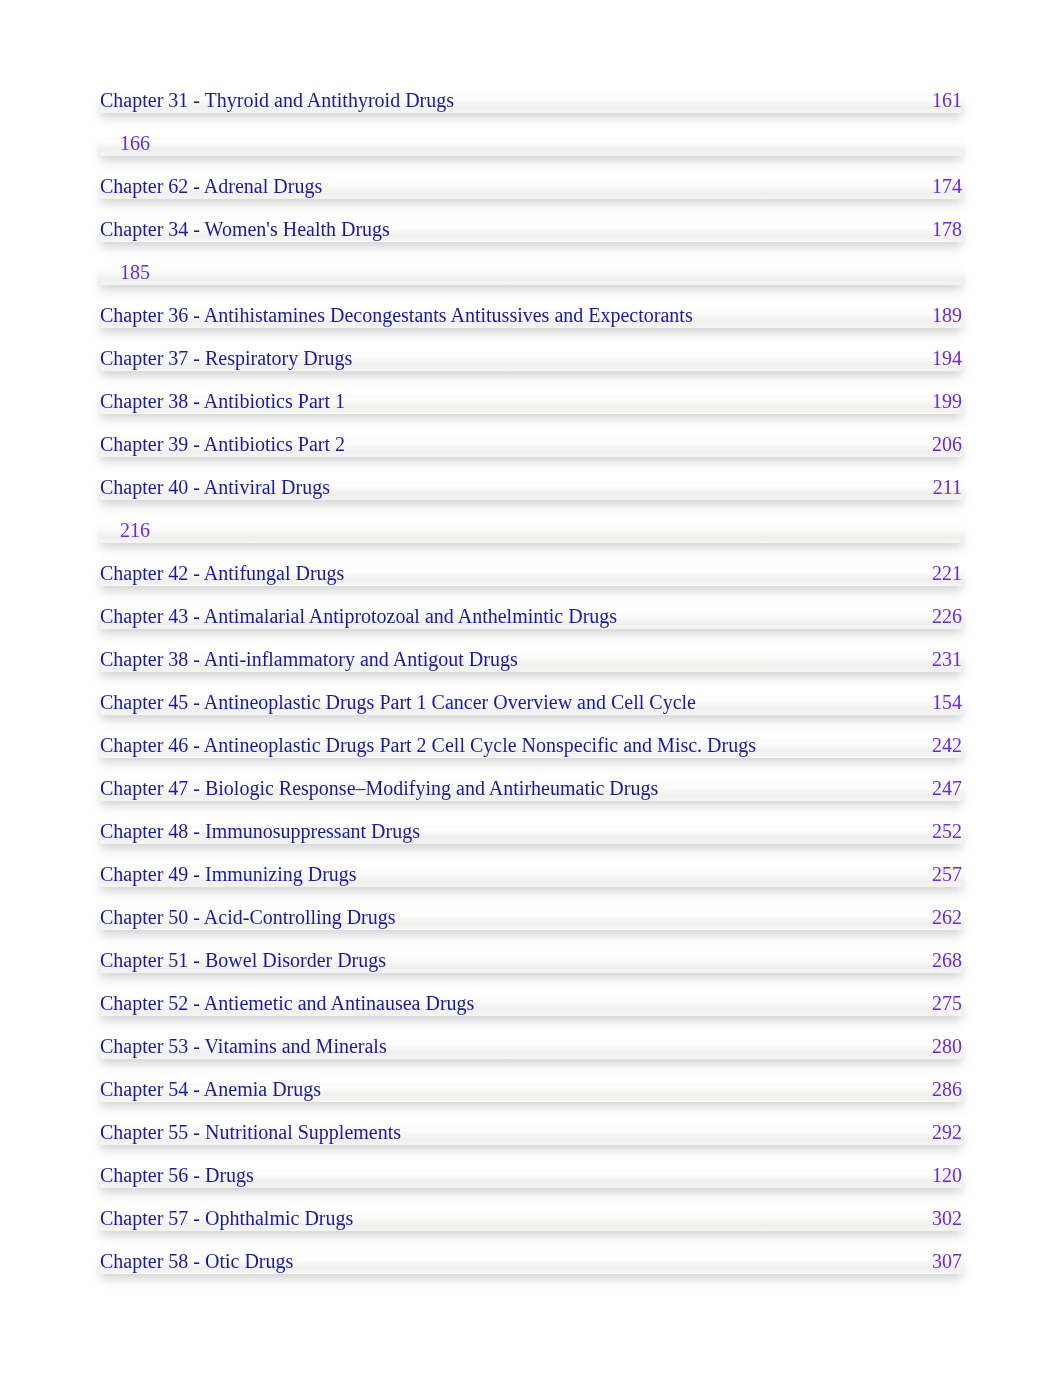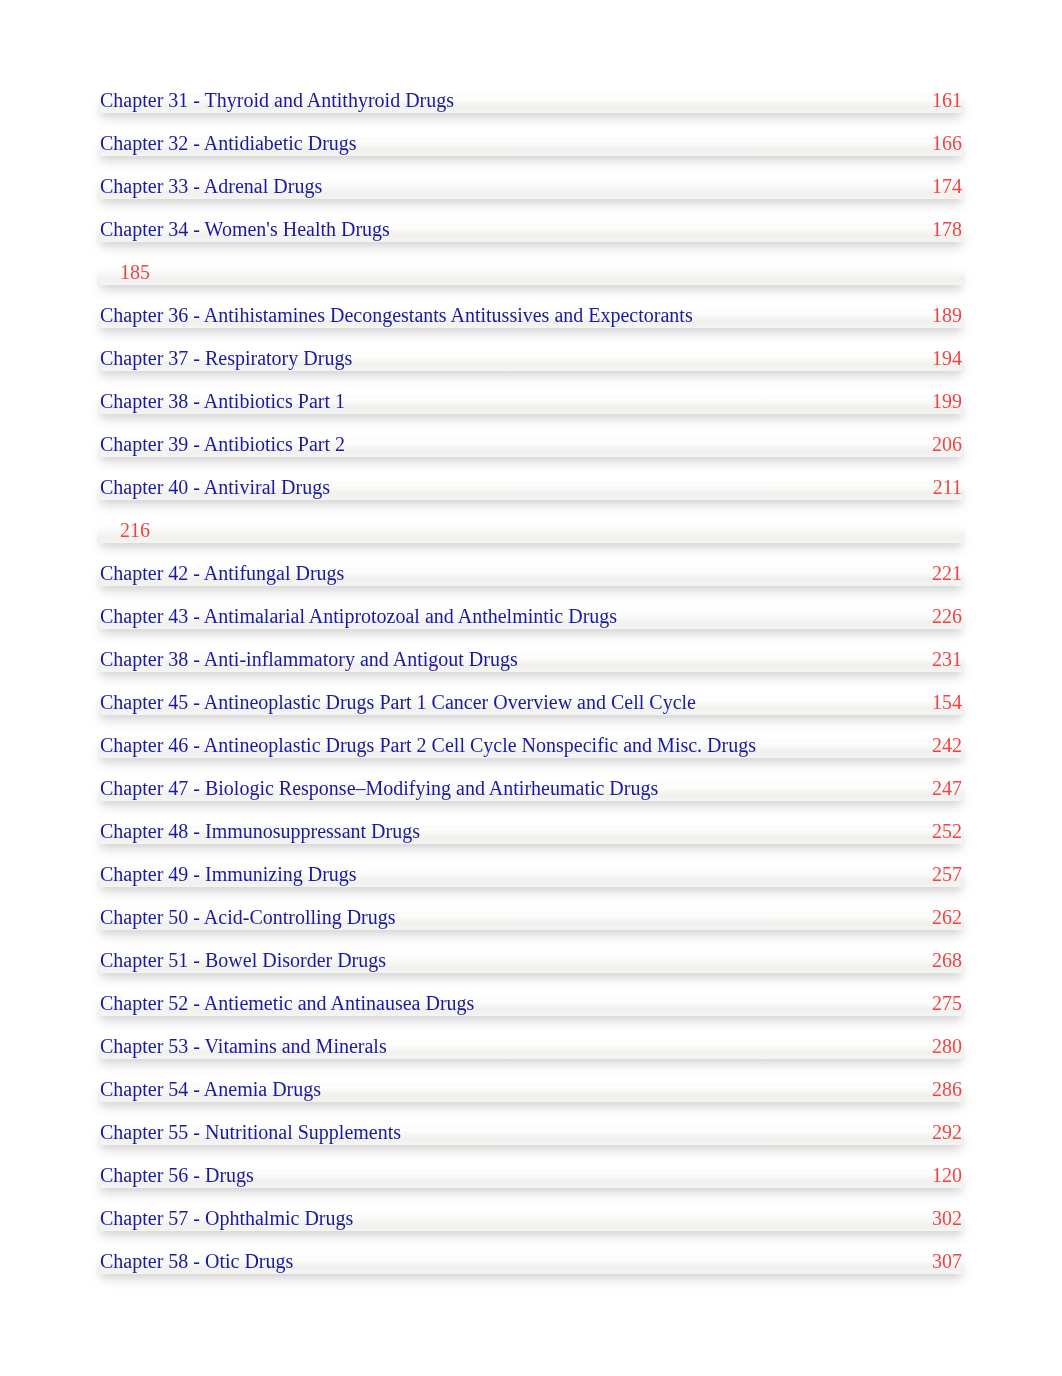--- a/index.html
+++ b/index.html
@@ -28,21 +28,21 @@
       color: #1a1a9e;
       font-size: 20px;
       line-height: 1.5;
       position: relative;
       z-index: 2;
     }
     .entry-title.multiline {
       flex: 1;
     }
     .entry-page {
-      color: #ef4444;
+      color: #6d28d9;
       font-size: 20px;
       line-height: 1.5;
       position: relative;
       z-index: 2;
       white-space: nowrap;
       padding-left: 20px;
     }
     .shadow-underlay {
       position: absolute;
       left: 0;
@@ -71,26 +71,25 @@
 <body>
 
 <div class="page">
   <div id="toc-list">
       <div class="toc-entry">
         <span class="entry-title">Chapter   31  - Thyroid  and   Antithyroid   Drugs</span>
         <span class="entry-page">161</span>
         <div class="shadow-underlay"></div>
       </div>
       <div class="toc-entry">
-        <span class="entry-title">Chapter   32  - Antidiabetic   Drugs</span>
         <span class="entry-page">166</span>
         <div class="shadow-underlay"></div>
       </div>
       <div class="toc-entry">
-        <span class="entry-title">Chapter   33  - Adrenal   Drugs</span>
+        <span class="entry-title">Chapter   62  - Adrenal   Drugs</span>
         <span class="entry-page">174</span>
         <div class="shadow-underlay"></div>
       </div>
       <div class="toc-entry">
         <span class="entry-title">Chapter   34  - Women's   Health   Drugs</span>
         <span class="entry-page">178</span>
         <div class="shadow-underlay"></div>
       </div>
       <div class="toc-entry">
         <span class="entry-page">185</span>

